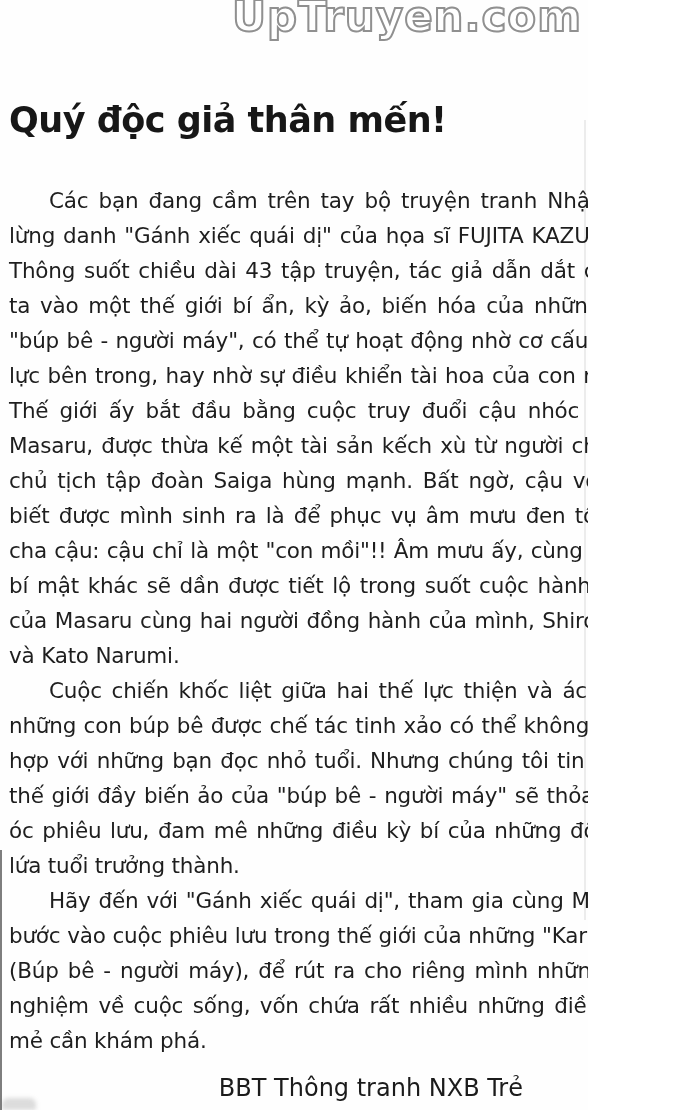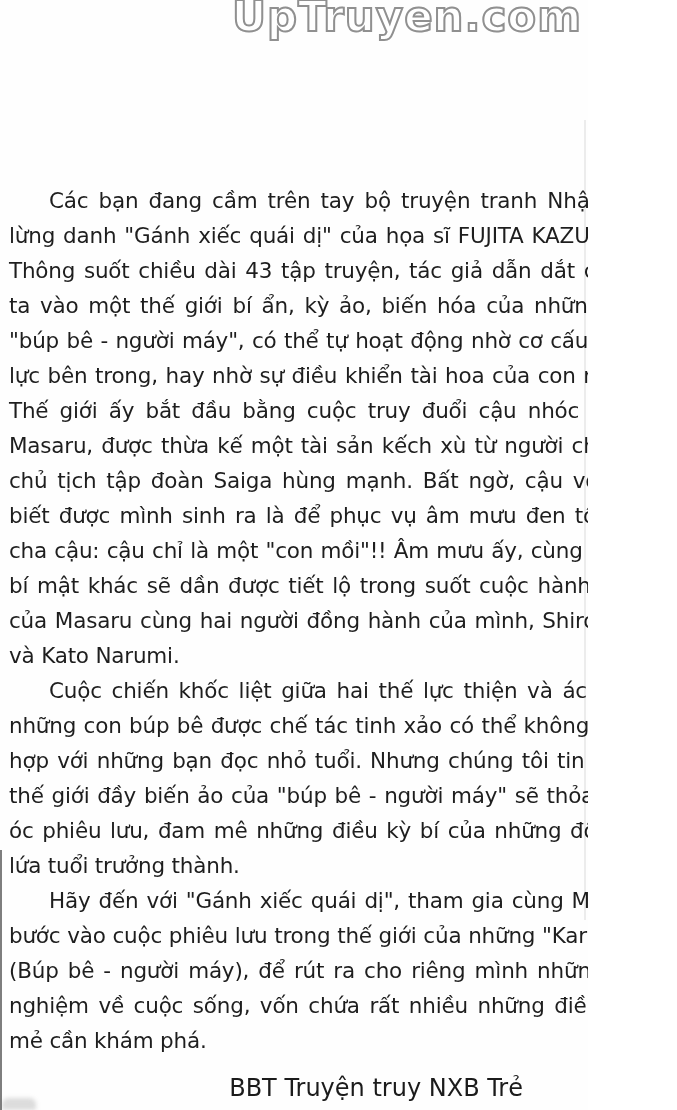--- a/index.html
+++ b/index.html
@@ -92,26 +92,27 @@
     filter: blur(2px);
   }
 </style>
 </head>
 <body>
 
 <div class="page">
 
   <div class="watermark">UpTruyen.com</div>
 
+  <h1 class="title">Quý độc giả thân mến!</h1>
 
   <div class="letter-body">
     <p>Các bạn đang cầm trên tay bộ truyện tranh Nhật Bản lừng danh "Gánh xiếc quái dị" của họa sĩ FUJITA KAZUHIRO. Thông suốt chiều dài 43 tập truyện, tác giả dẫn dắt chúng ta vào một thế giới bí ẩn, kỳ ảo, biến hóa của những con "búp bê - người máy", có thể tự hoạt động nhờ cơ cấu động lực bên trong, hay nhờ sự điều khiển tài hoa của con người. Thế giới ấy bắt đầu bằng cuộc truy đuổi cậu nhóc Saiga Masaru, được thừa kế một tài sản kếch xù từ người cha, cố chủ tịch tập đoàn Saiga hùng mạnh. Bất ngờ, cậu vô tình biết được mình sinh ra là để phục vụ âm mưu đen tối của cha cậu: cậu chỉ là một "con mồi"!! Âm mưu ấy, cùng nhiều bí mật khác sẽ dần được tiết lộ trong suốt cuộc hành trình của Masaru cùng hai người đồng hành của mình, Shirogane và Kato Narumi.</p>
     <p>Cuộc chiến khốc liệt giữa hai thế lực thiện và ác, giữa những con búp bê được chế tác tinh xảo có thể không thích hợp với những bạn đọc nhỏ tuổi. Nhưng chúng tôi tin chắc, thế giới đầy biến ảo của "búp bê - người máy" sẽ thỏa mãn óc phiêu lưu, đam mê những điều kỳ bí của những độc giả lứa tuổi trưởng thành.</p>
     <p>Hãy đến với "Gánh xiếc quái dị", tham gia cùng Masaru bước vào cuộc phiêu lưu trong thế giới của những "Karakuri" (Búp bê - người máy), để rút ra cho riêng mình những trải nghiệm về cuộc sống, vốn chứa rất nhiều những điều mới mẻ cần khám phá.</p>
   </div>
 
-  <div class="signature">BBT Truyện truy NXB Trẻ</div>
+  <div class="signature">BBT Thông tranh NXB Trẻ</div>
 
   <div class="edge-right"></div>
   <div class="edge-left"></div>
   <div class="corner-smudge"></div>
 
 </div>
 
 </body></html>

